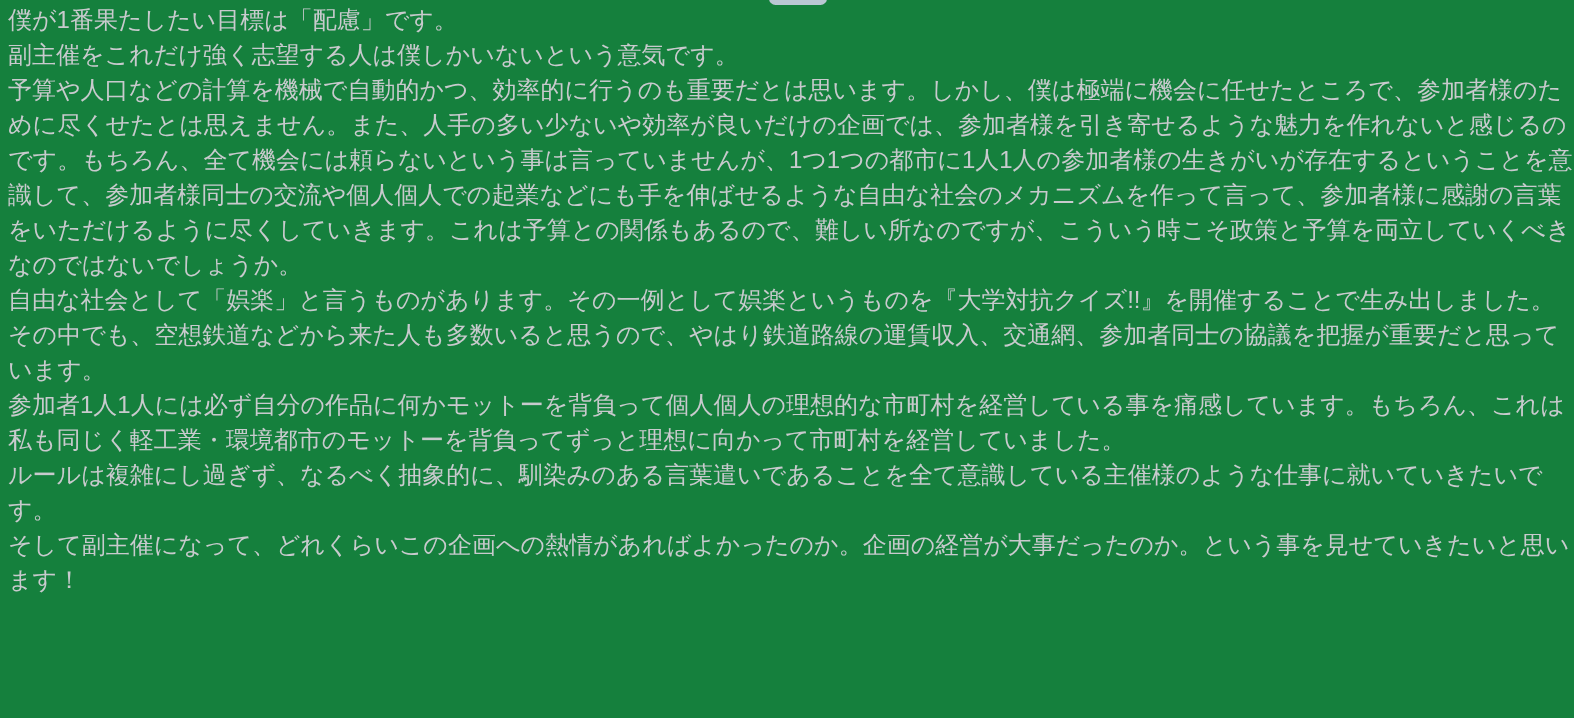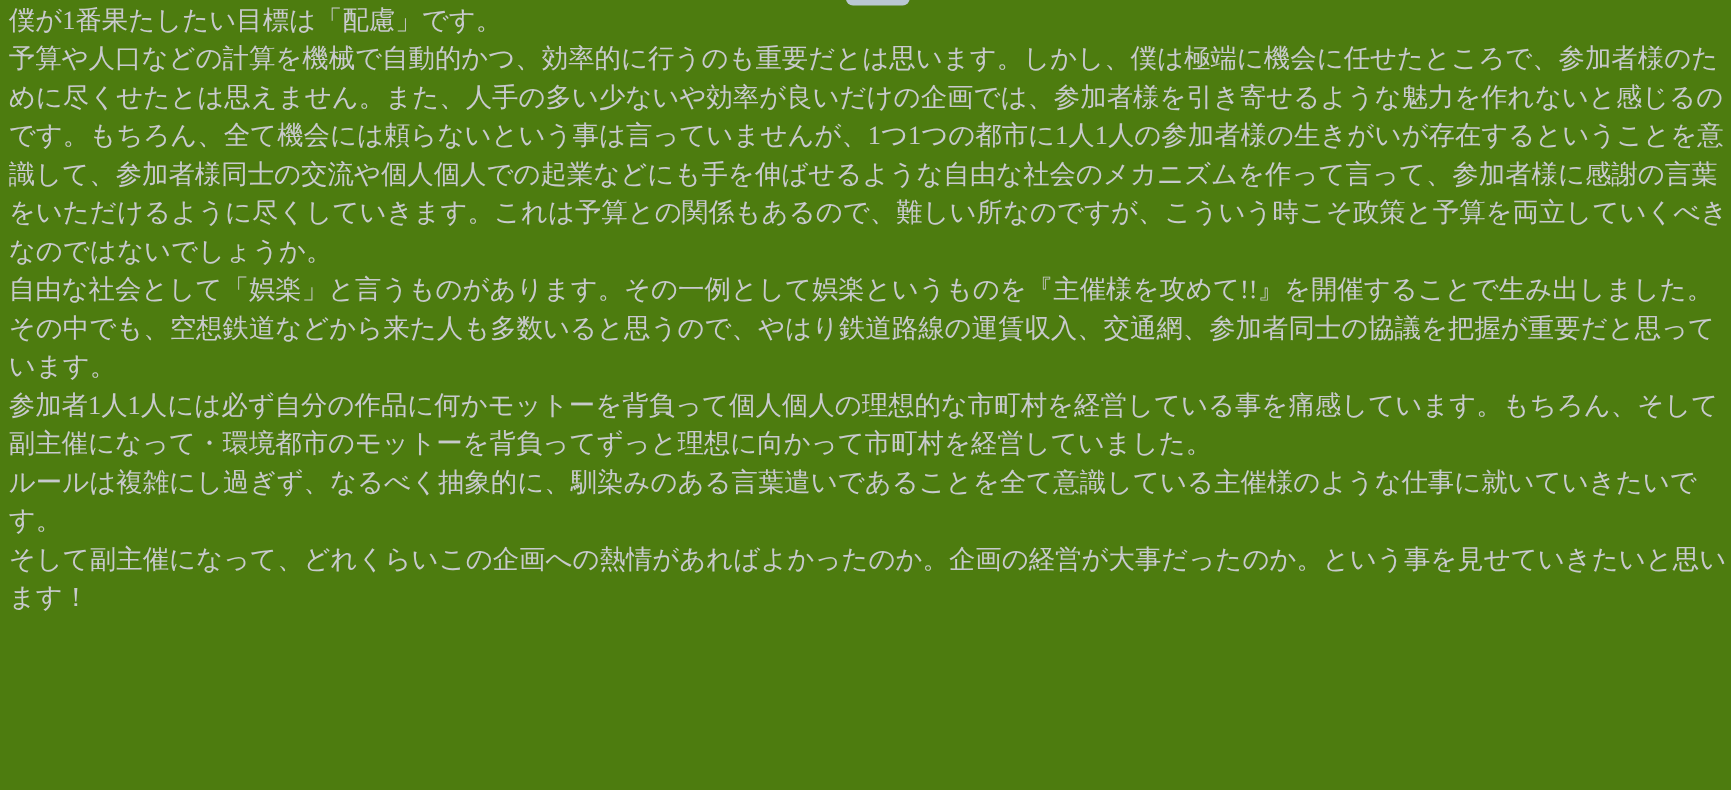--- a/index.html
+++ b/index.html
@@ -7,22 +7,22 @@
     padding: 0;
     background: #ffffff;
     width: 1574px;
     height: 718px;
     overflow: hidden;
   }
   .viewport {
     position: relative;
     width: 1574px;
     height: 718px;
-    background: #4d7c0f;
-    font-family: Liberation Serif, serif;
+    background: #15803d;
+    font-family: Liberation Sans, sans-serif;
   }
   .top-pill {
     position: absolute;
     left: 769px;
     top: -8px;
     width: 58px;
     height: 13px;
     border-radius: 7px;
     background: #bac7d3;
     cursor: pointer;
@@ -44,20 +44,21 @@
     padding: 0;
   }
 </style>
 </head>
 <body>
 
 <div class="viewport">
   <div class="top-pill"></div>
   <div class="message-text">
       <div class="text-line">僕が1番果たしたい目標は「配慮」です。</div>
+      <div class="text-line">副主催をこれだけ強く志望する人は僕しかいないという意気です。</div>
       <div class="text-line">予算や人口などの計算を機械で自動的かつ、効率的に行うのも重要だとは思います。しかし、僕は極端に機会に任せたところで、参加者様のために尽くせたとは思えません。また、人手の多い少ないや効率が良いだけの企画では、参加者様を引き寄せるような魅力を作れないと感じるのです。もちろん、全て機会には頼らないという事は言っていませんが、1つ1つの都市に1人1人の参加者様の生きがいが存在するということを意識して、参加者様同士の交流や個人個人での起業などにも手を伸ばせるような自由な社会のメカニズムを作って言って、参加者様に感謝の言葉をいただけるように尽くしていきます。これは予算との関係もあるので、難しい所なのですが、こういう時こそ政策と予算を両立していくべきなのではないでしょうか。</div>
-      <div class="text-line">自由な社会として「娯楽」と言うものがあります。その一例として娯楽というものを『主催様を攻めて!!』を開催することで生み出しました。</div>
+      <div class="text-line">自由な社会として「娯楽」と言うものがあります。その一例として娯楽というものを『大学対抗クイズ!!』を開催することで生み出しました。</div>
       <div class="text-line">その中でも、空想鉄道などから来た人も多数いると思うので、やはり鉄道路線の運賃収入、交通網、参加者同士の協議を把握が重要だと思っています。</div>
-      <div class="text-line">参加者1人1人には必ず自分の作品に何かモットーを背負って個人個人の理想的な市町村を経営している事を痛感しています。もちろん、そして副主催になって・環境都市のモットーを背負ってずっと理想に向かって市町村を経営していました。</div>
+      <div class="text-line">参加者1人1人には必ず自分の作品に何かモットーを背負って個人個人の理想的な市町村を経営している事を痛感しています。もちろん、これは私も同じく軽工業・環境都市のモットーを背負ってずっと理想に向かって市町村を経営していました。</div>
       <div class="text-line">ルールは複雑にし過ぎず、なるべく抽象的に、馴染みのある言葉遣いであることを全て意識している主催様のような仕事に就いていきたいです。</div>
       <div class="text-line">そして副主催になって、どれくらいこの企画への熱情があればよかったのか。企画の経営が大事だったのか。という事を見せていきたいと思います！</div>
     </div>
 </div>
 
 </body></html>

